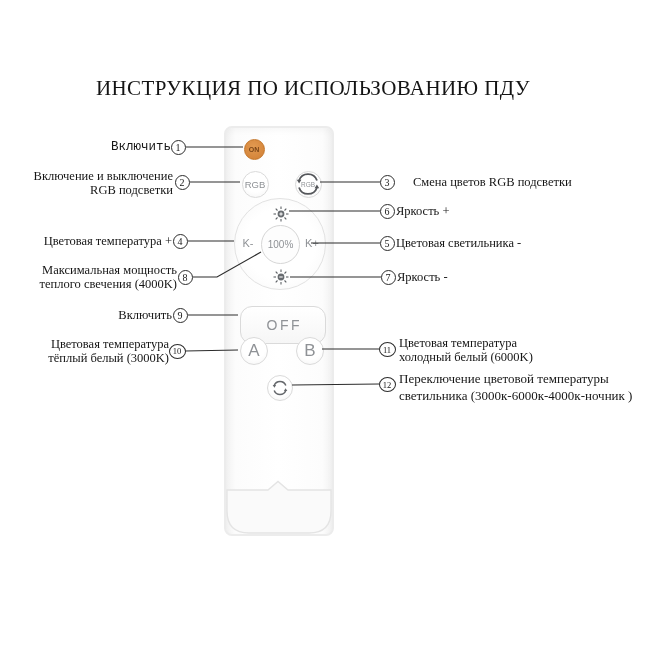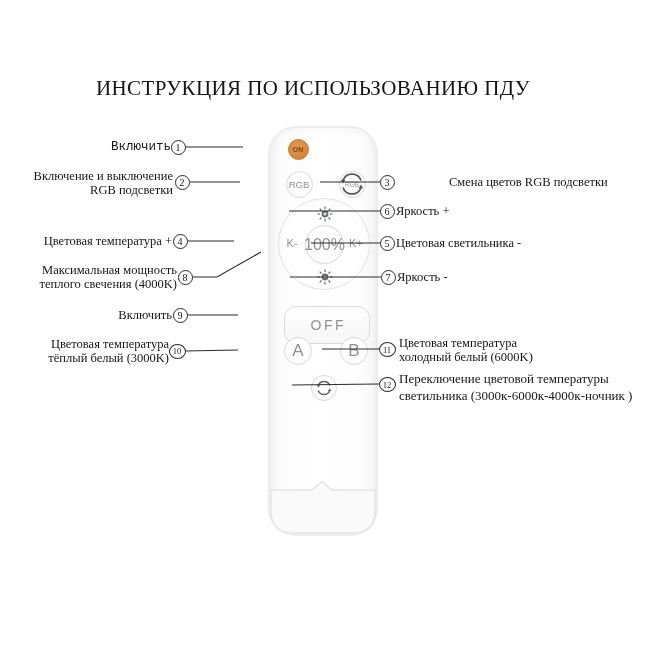--- a/index.html
+++ b/index.html
@@ -7,24 +7,23 @@
     width:650px; height:650px; background:#ffffff; position:relative;
     font-family:"Liberation Serif", serif; overflow:hidden;
   }
   .title {
     position:absolute; top:76px; left:0; width:626px; text-align:center;
     font-size:21px; color:#141414; letter-spacing:0.4px;
   }
   
   .remote {
     position:absolute; left:224px; top:126px; width:110px; height:410px;
-    box-sizing:border-box; border:2px solid #ececec; border-radius:28px;
+    box-sizing:border-box; border:2px solid #ececec; border-radius:8px;
     background:linear-gradient(90deg,#f2f2f2 0%,#fcfcfc 9%,#ffffff 50%,#fcfcfc 91%,#f2f2f2 100%);
     box-shadow:inset 0 3px 6px rgba(0,0,0,0.03);
-    margin-left:44px;
   }
   .btn {
     position:absolute; border-radius:50%; box-sizing:border-box;
     background:radial-gradient(circle at 50% 35%, #ffffff 55%, #f3f3f3);
     border:1.5px solid #dadada; display:flex; align-items:center; justify-content:center;
     font-family:"Liberation Sans", sans-serif; color:#8f9296;
   }
   .btn-on {
     background:radial-gradient(circle at 45% 35%, #e29a51, #d07e33);
     border-color:#c47528; color:#7a4517; font-weight:bold; font-size:7px;
@@ -38,21 +37,21 @@
   }
   .pad {
     position:absolute; left:8px; top:70px; width:92px; height:92px; border-radius:50%;
     box-sizing:border-box; border:1.5px solid #e2e2e2;
     background:radial-gradient(circle, #ffffff 55%, #f6f6f6);
   }
   .pad-inner {
     position:absolute; left:26px; top:26px; width:39px; height:39px; border-radius:50%;
     box-sizing:border-box; border:1.5px solid #d6d6d6; background:#fdfdfd;
     display:flex; align-items:center; justify-content:center;
-    font-family:"Liberation Sans", sans-serif; font-size:16px; color:#8f9296;
+    font-family:"Liberation Sans", sans-serif; font-size:10px; color:#8f9296;
   }
   .pad-k {
     position:absolute; top:38px; width:26px; text-align:center;
     font-family:"Liberation Sans", sans-serif; font-size:11px; color:#8f9296;
   }
   .pad-icon { position:absolute; width:16px; height:16px; }
   
   .co {
     position:absolute; box-sizing:border-box; width:15px; height:15px; border-radius:50%;
     border:1.1px solid #2c2c2c; background:#ffffff; display:flex; align-items:center;
@@ -208,21 +207,21 @@
 <div class="co w2" style="left:378.5px; top:342px;">
     <span>11</span>
   </div>
 <div class="co w2" style="left:378.5px; top:377px;">
     <span>12</span>
   </div>
 
 <div class="lbl r" style="right:479px; top:140px;font-family:Liberation Mono, monospace;">Включить</div>
 <div class="lbl r" style="right:477px; top:169px;">Включение и выключение
 RGB подсветки</div>
-<div class="lbl" style="left:416px;  top:175px;margin-left:33px;">Смена цветов RGB подсветки</div>
+<div class="lbl" style="left:380px;  top:175px;margin-left:33px;">Смена цветов RGB подсветки</div>
 <div class="lbl r" style="right:478px; top:234px;">Цветовая температура +</div>
 <div class="lbl" style="left:396px;  top:236px;">Цветовая светильника -</div>
 <div class="lbl" style="left:396px;  top:204px;">Яркость +</div>
 <div class="lbl" style="left:397px;  top:270px;">Яркость -</div>
 <div class="lbl r" style="right:473px; top:263px;">Максимальная мощность
 теплого свечения (4000K)</div>
 <div class="lbl r" style="right:478px; top:308px;">Включить</div>
 <div class="lbl r" style="right:481px; top:337px;">Цветовая температура
 тёплый белый (3000K)</div>
 <div class="lbl" style="left:399px;  top:336px;">Цветовая температура

